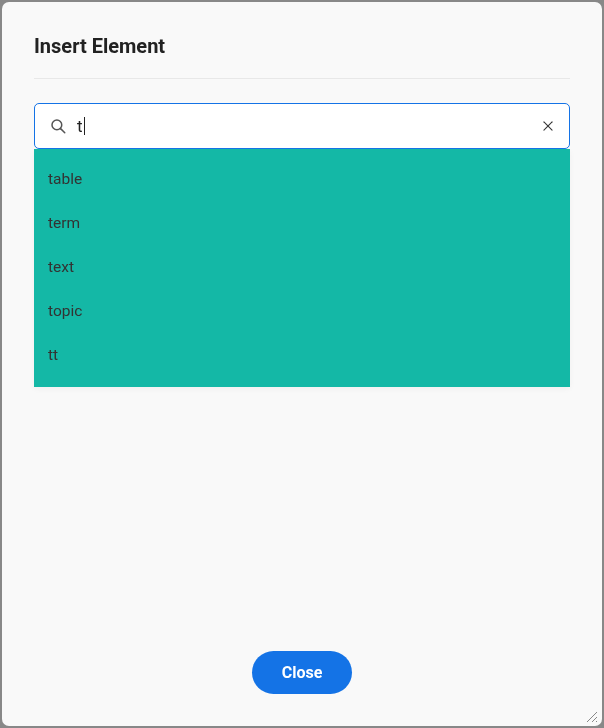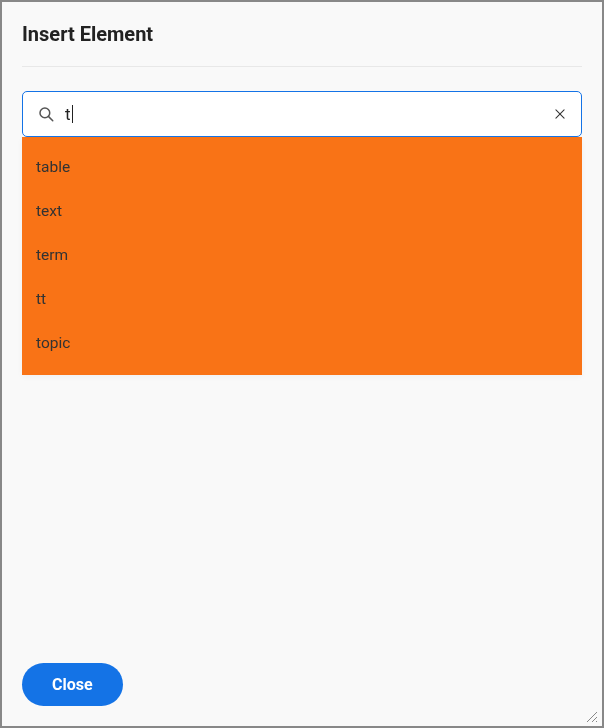--- a/index.html
+++ b/index.html
@@ -12,24 +12,25 @@
       height: 728px;
       background: #888;
       padding: 2px;
       font-family: -apple-system, BlinkMacSystemFont, "Segoe UI", Roboto, Helvetica, Arial, sans-serif;
       position: relative;
     }
     .panel {
       width: 100%;
       height: 100%;
       background: #f9f9f9;
-      padding: 20px;
+      padding: 32px;
       position: relative;
       display: flex;
       flex-direction: column;
+      border-radius: 7px;
     }
     .title {
       font-size: 20px;
       font-weight: 700;
       color: #222;
       margin-bottom: 20px;
     }
     .divider {
       height: 1px;
       background: #e8e8e8;
@@ -72,36 +73,36 @@
       width: 22px;
       height: 22px;
       color: #333;
       cursor: pointer;
       flex-shrink: 0;
       display: flex;
       align-items: center;
       justify-content: center;
     }
     .results {
-      background: #f97316;
+      background: #14b8a6;
       width: 100%;
       padding: 8px 0 10px 0;
       margin-top: 0;
       box-shadow: 0 2px 6px rgba(0,0,0,0.04);
     }
     .result-item {
       padding: 13px 14px;
       font-size: 15.5px;
       color: #333;
       cursor: pointer;
     }
     .footer {
       margin-top: auto;
       display: flex;
-      justify-content: flex-start;
+      justify-content: center;
       padding-top: 24px;
     }
     .close-btn {
       background: #1473e6;
       color: #fff;
       border: none;
       font-size: 16px;
       font-weight: 700;
       padding: 12px 30px;
       border-radius: 24px;
@@ -146,24 +147,24 @@
     <span class="clear-icon">
       <svg viewBox="0 0 24 24" width="14" height="14" fill="none" stroke="currentColor" stroke-width="1.8" stroke-linecap="round">
         <line x1="5" y1="5" x2="19" y2="19"></line>
         <line x1="19" y1="5" x2="5" y2="19"></line>
       </svg>
     </span>
   </div>
 
   <div class="results">
     <div class="result-item"><span>table</span></div>
+    <div class="result-item"><span>term</span></div>
     <div class="result-item"><span>text</span></div>
-    <div class="result-item"><span>term</span></div>
+    <div class="result-item"><span>topic</span></div>
     <div class="result-item"><span>tt</span></div>
-    <div class="result-item"><span>topic</span></div>
   </div>
 
   <div class="footer">
     <button class="close-btn">Close</button>
   </div>
 
   <span class="resize-grip">
     <svg viewBox="0 0 14 14" width="14" height="14" stroke="currentColor" stroke-width="1" fill="none">
       <line x1="3" y1="13" x2="13" y2="3"></line>
       <line x1="8" y1="13" x2="13" y2="8"></line>

